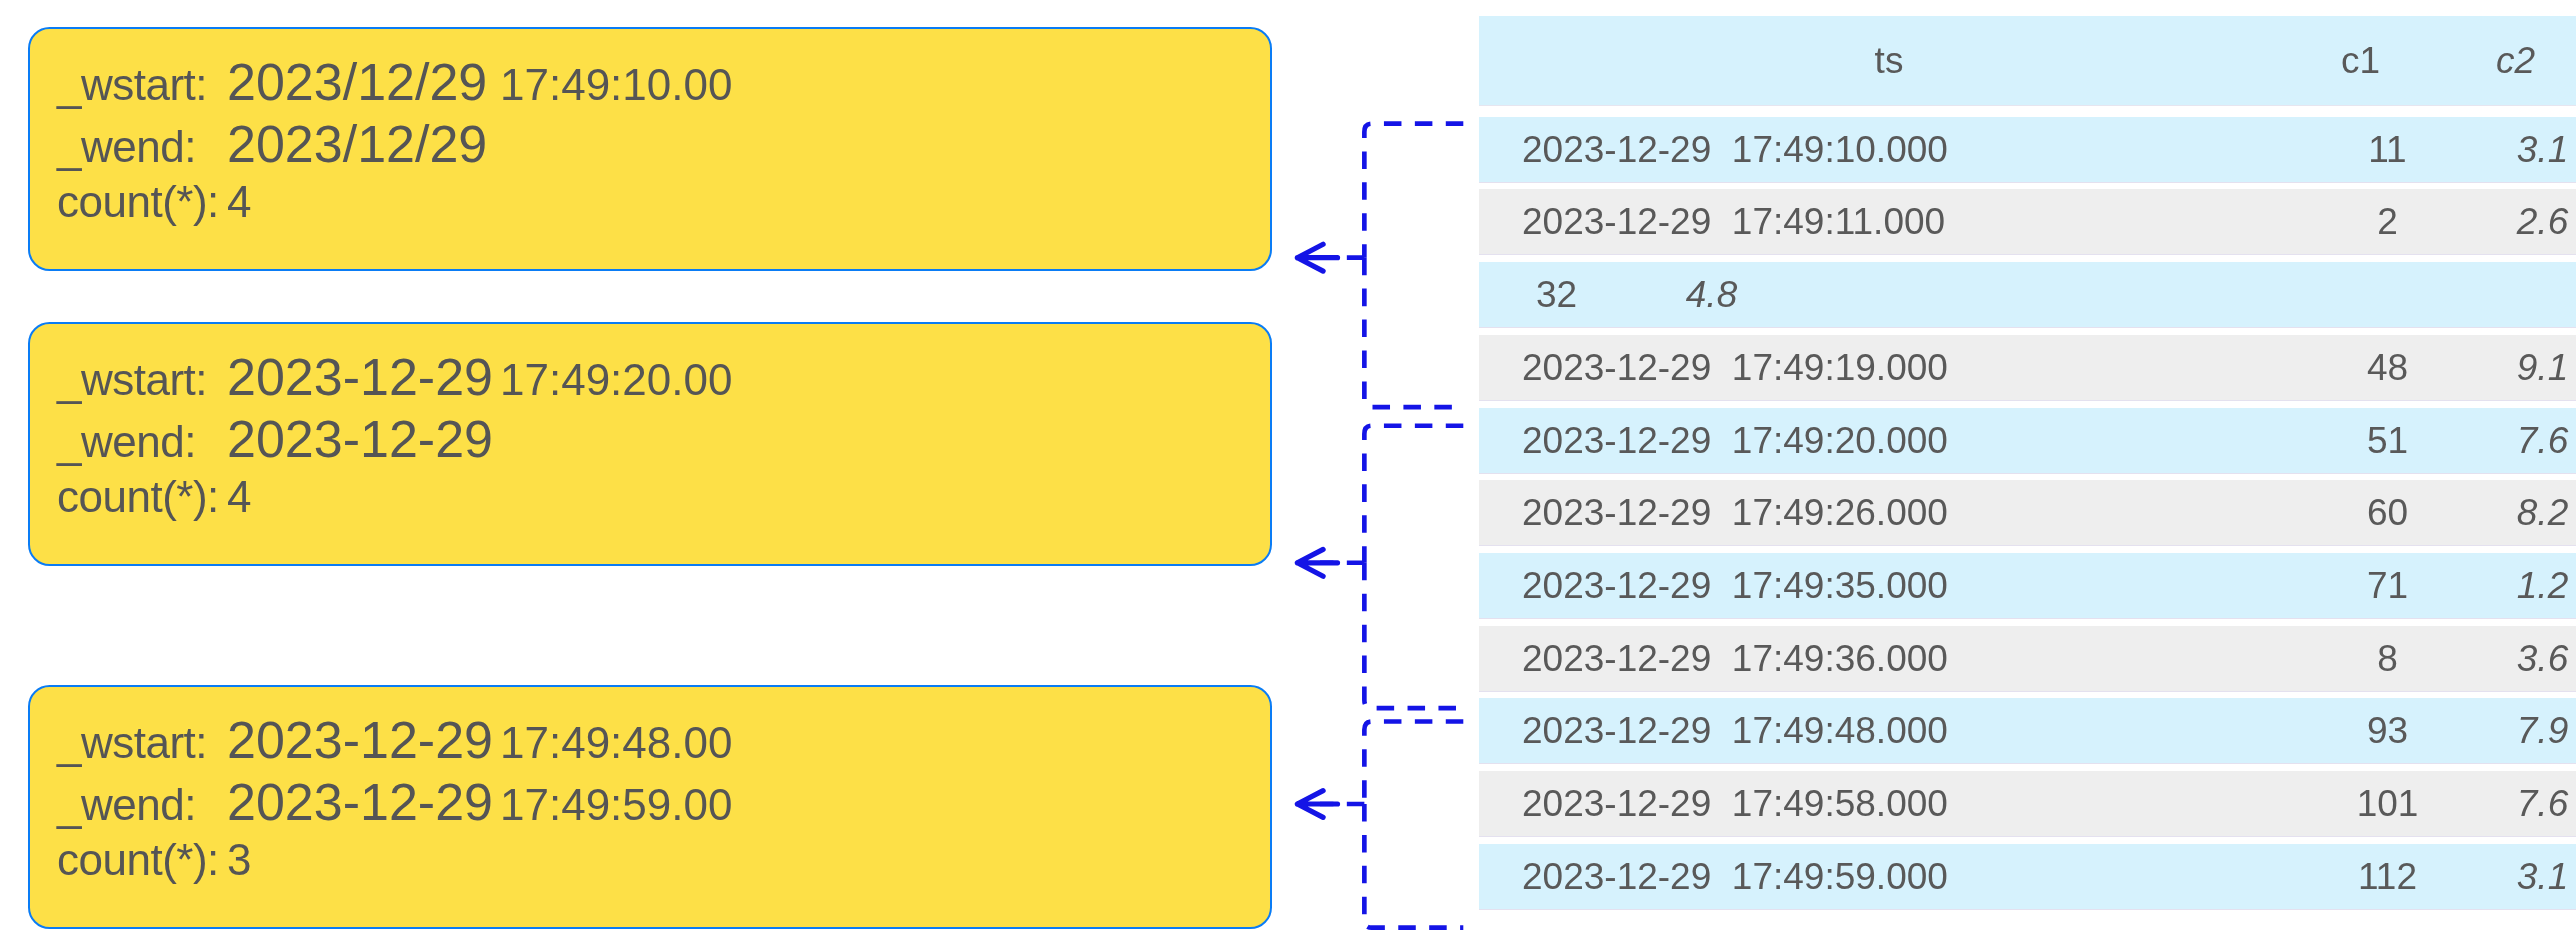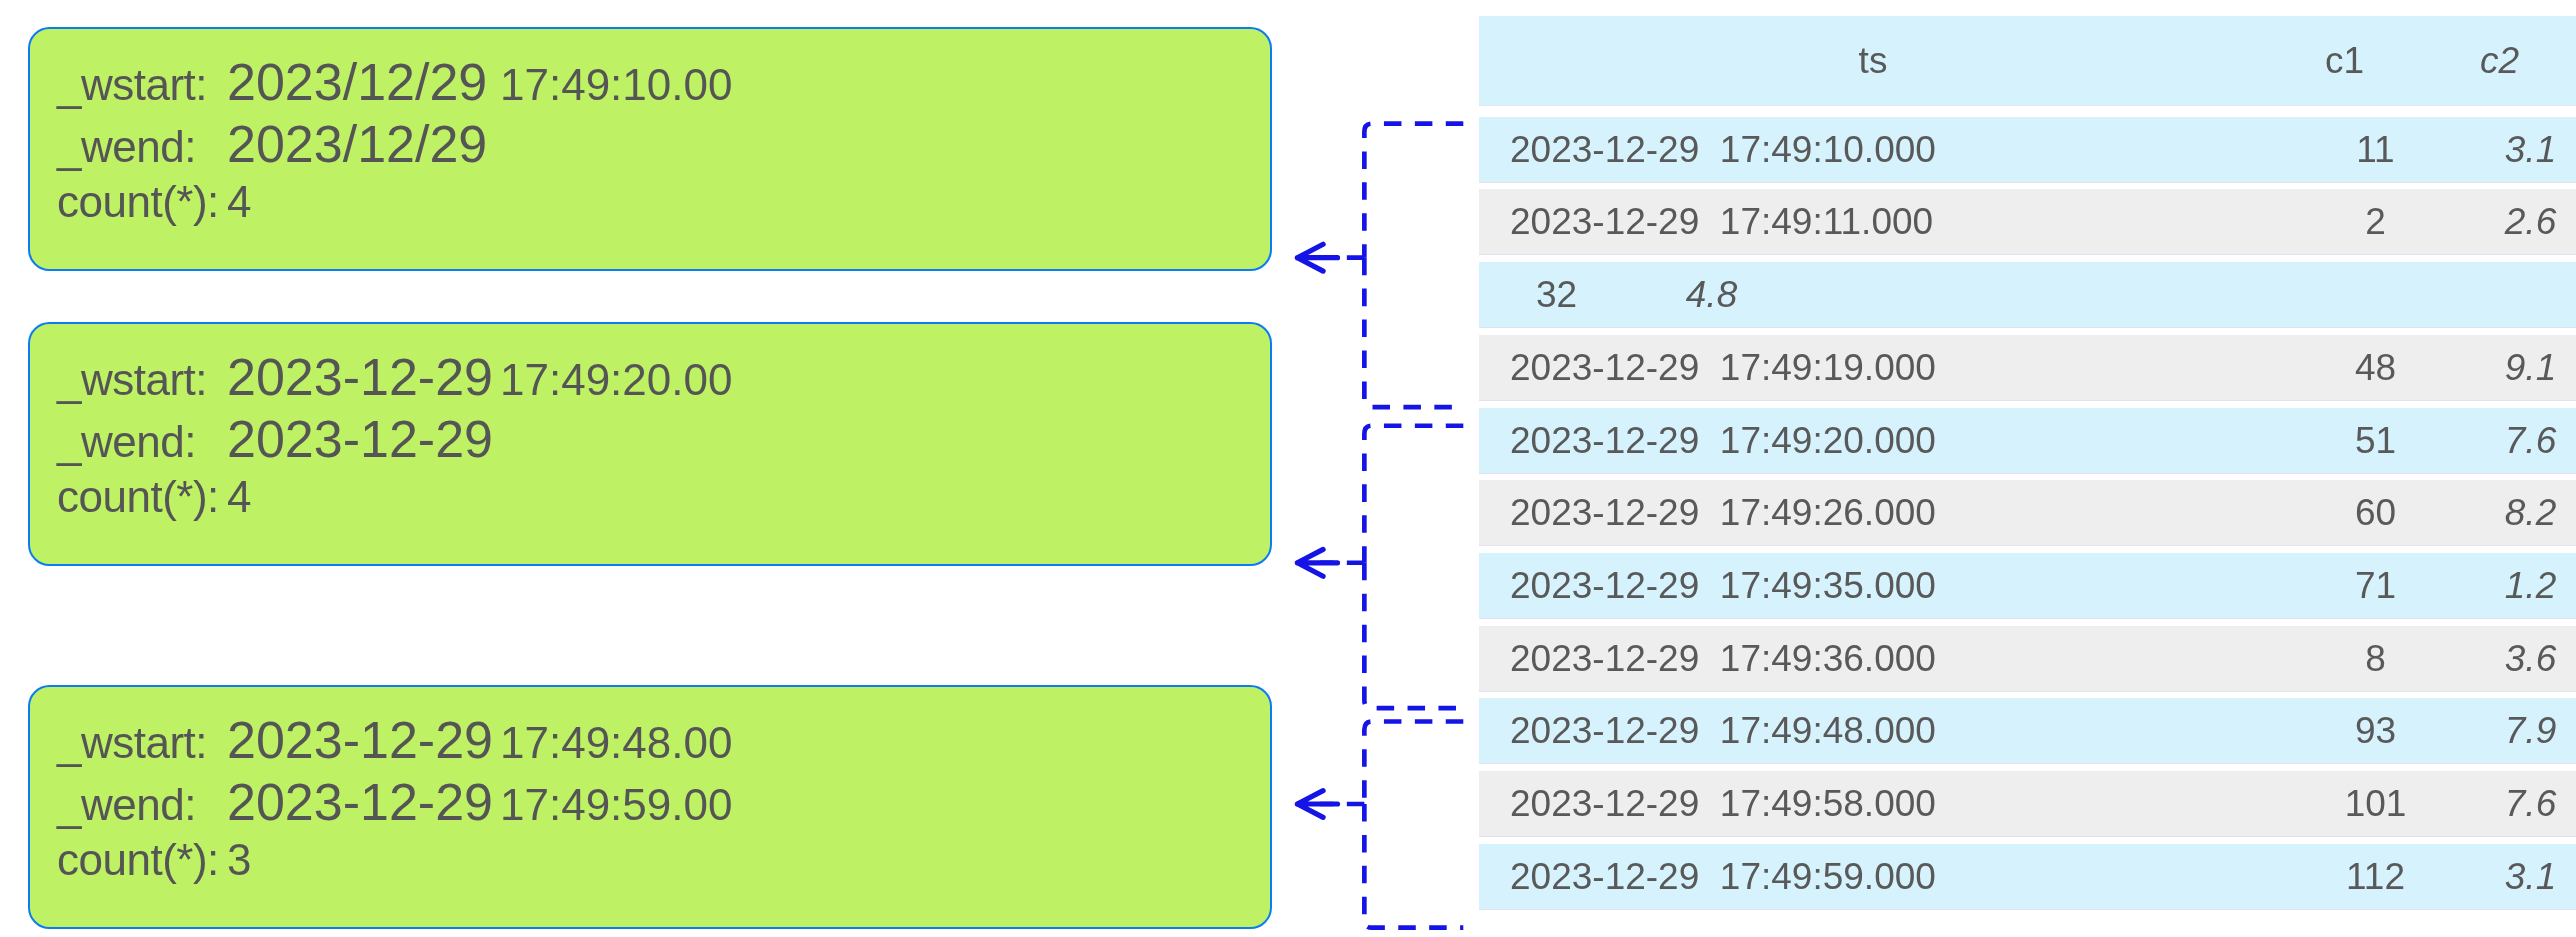--- a/index.html
+++ b/index.html
@@ -12,21 +12,21 @@
     position:relative;
   }
   #stage{position:absolute;left:0;top:0;width:2738px;height:938px;}
 
   
   .callout{
     position:absolute;
     left:28px;
     width:1244px;
     box-sizing:border-box;
-    background:#bef264;
+    background:#fde047;
     border:2.6px solid #0a7cf5;
     border-radius:21.6px;
     display:flex;
     flex-direction:column;
     justify-content:center;
   }
   .callout .crow{
     display:flex;
     align-items:baseline;
     height:62px;
@@ -88,22 +88,22 @@
   .trow.odd{background:#d6f2fd;border-bottom:0.5px solid #e4e1ef;}
   .trow.even{background:#eeeeee;border-bottom:0.5px solid #e4e1ef;}
 
   .cell{
     color:#595959;
     font-size:37px;
     line-height:1;
     white-space:pre;
     letter-spacing:0px;
   }
-  .col-ts{flex:0 0 788px;padding-left:31px;}
-  .col-ts.hdr{text-align:center;padding-left:0;}
+  .col-ts{flex:0 0 788px;padding-left:43px;}
+  .col-ts.hdr{text-align:center;padding-left:16px;}
   .col-c1{flex:0 0 155px;text-align:center;}
   .col-c2{flex:0 0 155px;text-align:center;font-style:italic;}
 </style>
 </head>
 <body>
 
 <div id="stage">
 
   <div class="callout" id="callout-0" style="top:27px;height:244px;">
     <div class="crow">

